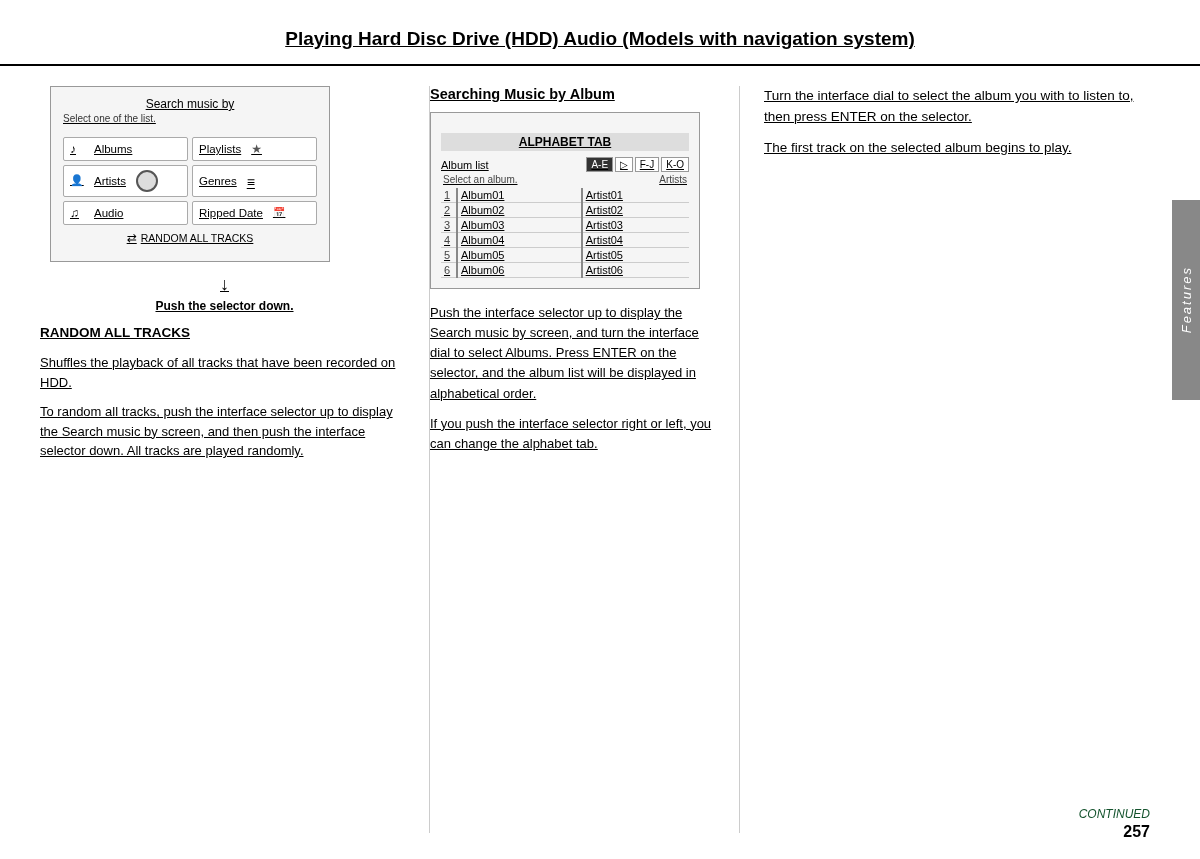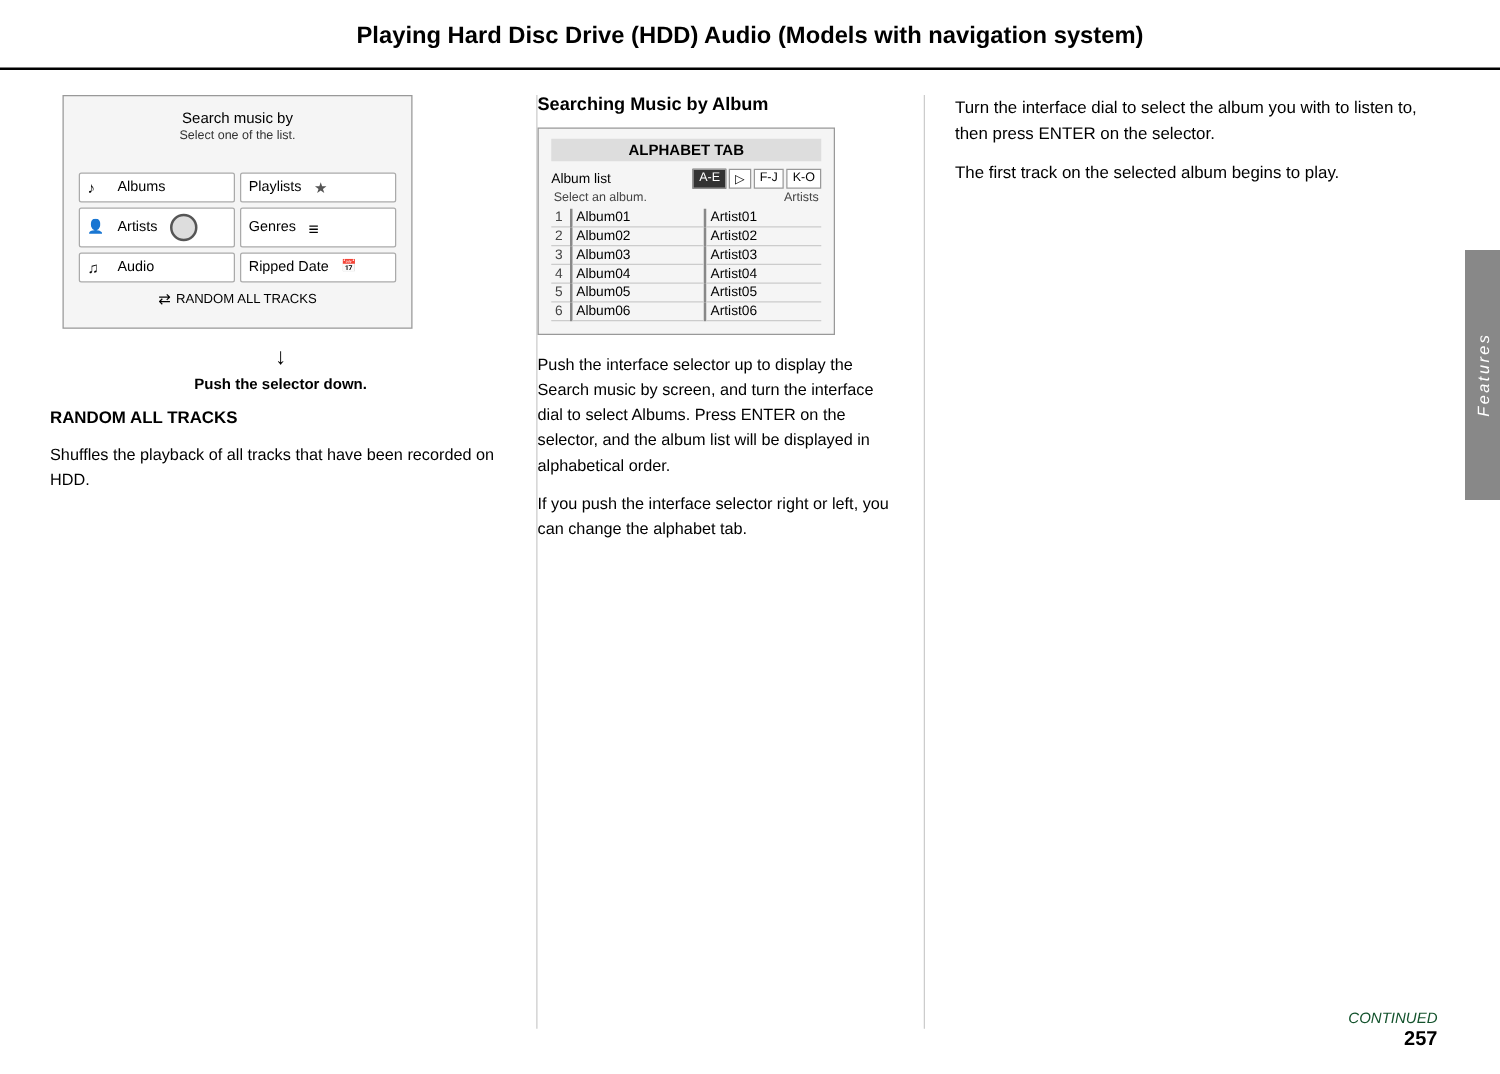--- a/index.html
+++ b/index.html
@@ -8,36 +8,38 @@
       height: 859px;
       font-family: Georgia, 'Times New Roman', serif;
       background: #fff;
       overflow: hidden;
       position: relative;
     }
 
     
     .page-title-bar {
       text-align: center;
-      padding: 18px 60px 14px;
+      padding: 28px 60px 14px;
       border-bottom: 2px solid #000;
       margin-bottom: 0;
+      text-decoration: underline;
     }
     .page-title-bar h1 {
       font-size: 19px;
       font-weight: bold;
       font-family: Arial, sans-serif;
     }
 
     
     .main-content {
       display: flex;
       padding: 20px 40px;
       gap: 0;
       height: calc(859px - 72px);
+      text-decoration: underline;
     }
 
     
     .left-col {
       width: 390px;
       flex-shrink: 0;
       padding-right: 20px;
     }
 
     
@@ -66,24 +68,24 @@
       width: 280px;
       margin-left: 10px;
     }
     .search-music-box .sm-title {
       text-align: center;
       font-size: 12px;
       font-family: Arial, sans-serif;
       margin-bottom: 2px;
     }
     .search-music-box .sm-subtitle {
-      text-align: center;
+      text-align: left;
       font-size: 10px;
       font-family: Arial, sans-serif;
-      margin-bottom: 24px;
+      margin-bottom: 13px;
       color: #333;
     }
     .sm-grid {
       display: grid;
       grid-template-columns: 1fr 1fr;
       gap: 4px 4px;
       font-family: Arial, sans-serif;
       font-size: 11.5px;
     }
     .sm-item {
@@ -166,22 +168,22 @@
       font-family: Arial, sans-serif;
       font-size: 14.5px;
       font-weight: bold;
       margin-bottom: 10px;
     }
 
     
     .album-ui-box {
       border: 1px solid #999;
       background: #f5f5f5;
-      padding: 8px 10px 10px;
-      width: 238px;
+      padding: 20px 10px 10px;
+      width: 270px;
       margin-bottom: 14px;
     }
     .alphabet-tab-bar {
       text-align: center;
       font-size: 12px;
       font-weight: bold;
       font-family: Arial, sans-serif;
       margin-bottom: 6px;
       background: #ddd;
       padding: 2px 0;
@@ -347,20 +349,21 @@
         <span class="shuffle-icon"></span>
         <span>RANDOM ALL TRACKS</span>
       </div>
     </div>
     <div class="arrow-down">↓</div>
     <div class="push-label">Push the selector down.</div>
 
     <div class="left-text">
       <p><span class="bold-heading">RANDOM ALL TRACKS</span></p>
       <p>Shuffles the playback of all tracks that have been recorded on HDD.</p>
+      <p>To random all tracks, push the interface selector up to display the Search music by screen, and then push the interface selector down. All tracks are played randomly.</p>
     </div>
   </div>
 
   <div class="mid-col">
     <div class="album-section-title">Searching Music by Album</div>
 
     <div class="album-ui-box">
       <div class="alphabet-tab-bar">ALPHABET TAB</div>
       <div class="album-header-row">
         <span class="album-header-left">Album list</span>

